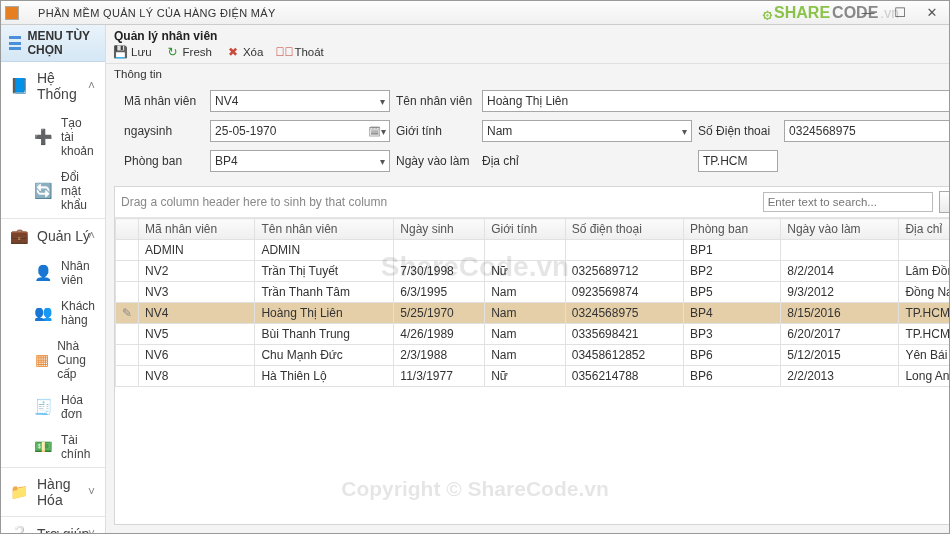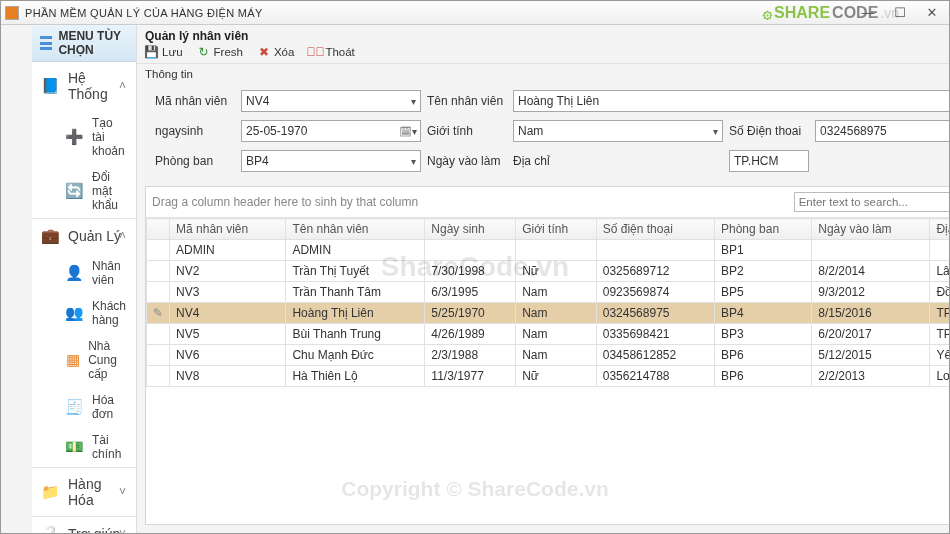--- a/index.html
+++ b/index.html
@@ -23,30 +23,30 @@
     align-items: center;
     padding: 0 4px;
     position: relative;
   }
   .titlebar .appicon {
     width: 14px; height: 14px;
     background: #e67e22;
     border: 1px solid #aaa;
     margin-right: 6px;
   }
-  .titlebar .title { font-size: 11px; color: #333; letter-spacing: 0.3px;}
+  .titlebar .title { font-size: 11px; color: #333; letter-spacing: 0.3px; margin-left: 13px;}
   .titlebar .winbtns { position:absolute; right:2px; top:2px; display:flex; gap:2px;}
   .titlebar .winbtn {
     width: 30px; height: 18px; display:flex; align-items:center; justify-content:center;
     color:#555; font-size:13px; cursor:pointer;
   }
   .watermark-logo { position:absolute; right:50px; top:2px; font-size:16px; font-weight:bold; color:#bbb; display:flex; align-items:center; gap:2px;}
   .watermark-logo span.s { color:#8bc34a;}
   .watermark-logo span.vn { color:#ccc; font-weight:normal; font-size:14px;text-align:right;}
-  .content { display:flex; height: calc(100% - 24px); padding-left: 31px; }
+  .content { display:flex; height: calc(100% - 24px); }
   .sidebar {
     width: 178px;
     background: #fff;
     border-right: 1px solid #ddd;
     display:flex; flex-direction:column;
   }
   .menu-opt-hdr {
     background: linear-gradient(#e9f3fb,#d5e7f5);
     border-bottom:1px solid #c5d6e6;
     padding:4px 8px;

